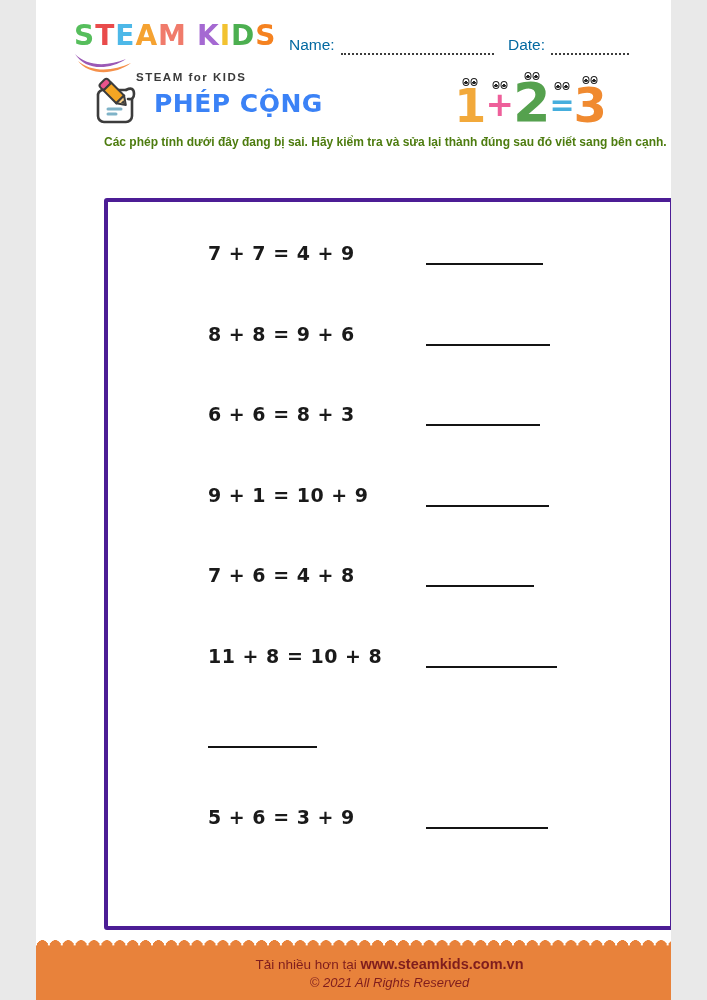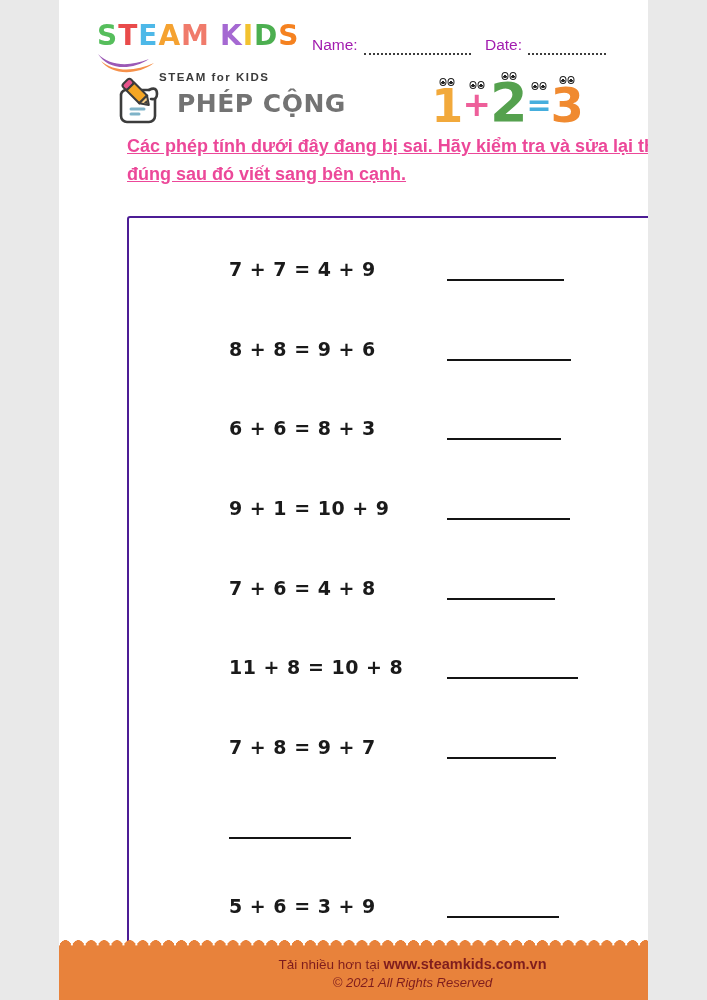--- a/index.html
+++ b/index.html
@@ -1,56 +1,56 @@
 <!DOCTYPE html>
 <html><head>
 <meta charset="utf-8">
 <style>
   * { margin:0; padding:0; box-sizing:border-box; }
   body { background:#e9e9e9; font-family:"Liberation Sans", sans-serif; }
-  .page { width:589px; height:1000px; position:relative; background:#ffffff; margin:0 auto; overflow:hidden; }
+  .page { width:635px; height:1000px; position:relative; background:#ffffff; margin:0 auto; overflow:hidden; }
 
   
   .logo { position:absolute; left:38px; top:22px; }
   .logo-letters { font-family:"DejaVu Sans", sans-serif; font-weight:bold; font-size:28px; line-height:1; letter-spacing:1px; }
   .logo-letters .w2 { margin-left:10px; }
   .lc0{color:#56BE5C;} .lc1{color:#E94B4B;} .lc2{color:#4DB8E8;} .lc3{color:#F5A231;} .lc4{color:#F07B6B;}
   .lc5{color:#A569D2;} .lc6{color:#F2C230;} .lc7{color:#4CAF50;} .lc8{color:#F58220;}
   .logo-bottom { display:flex; align-items:center; margin-top:-3px; }
   .logo-tagline { font-weight:bold; font-size:11.5px; color:#3A3A3A; letter-spacing:1.5px; margin-left:4px;margin-top:24px; }
 
   
-  .name-date { position:absolute; left:253px; top:36px; right:42px; display:flex; align-items:flex-end; font-size:15.5px; color:#a21caf; }
+  .name-date { position:absolute; left:253px; top:36px; right:42px; display:flex; align-items:flex-end; font-size:15.5px; color:#0369a1; }
   .nd-label { padding-right:6px; line-height:1.2; }
   .dotline { border-bottom:2px dotted #3c3c3c; height:14px; }
   .name-line { flex:1; margin-right:14px; }
   .date-line { width:78px; }
 
   
   .title-row { position:absolute; left:58px; top:76px; display:flex; align-items:center; }
   .title-icon { margin-right:8px; }
-  .page-title { font-family:"DejaVu Sans", sans-serif; font-weight:bold; font-size:25px; color:#737373; letter-spacing:0.5px;text-align:center; }
+  .page-title { font-family:"DejaVu Sans", sans-serif; font-weight:bold; font-size:25px; color:#3b82f6; letter-spacing:0.5px;text-align:center; }
 
   
   .mascot { position:absolute; right:64px; top:62px; display:flex; align-items:flex-end; height:64px; }
   .mchar { position:relative; font-family:"DejaVu Sans", sans-serif; font-weight:bold; line-height:0.85; }
   .mchar .eyes { position:absolute; left:50%; transform:translateX(-50%); display:flex; gap:1px; }
   .mchar .eyes i { display:block; width:7px; height:8px; border-radius:50%; border:1px solid #222;
                    background:radial-gradient(circle at 50% 62%, #222 1.6px, #fff 1.8px); }
   .m0 { font-size:46px; color:#F2A93B; }  .m0 .eyes { top:-9px; }
   .m1 { font-size:34px; color:#EE5F9A; transform:translateY(-7px); margin:0 -1px; } .m1 .eyes { top:-9px; }
   .m2 { font-size:54px; color:#55A14E; } .m2 .eyes { top:-8px; }
   .m3 { font-size:30px; color:#45AEDD; transform:translateY(-9px); margin:0 -1px; } .m3 .eyes { top:-10px; }
   .m4 { font-size:48px; color:#F08A30; } .m4 .eyes { top:-9px; }
 
   
-  .instruction { position:absolute; left:68px; top:133px; width:582px; font-weight:bold; font-size:18px; line-height:1.55; color:#ec4899;text-decoration:underline; }
+  .instruction { position:absolute; left:68px; top:133px; width:582px; font-weight:bold; font-size:12px; line-height:1.55; color:#4d7c0f; }
 
   
-  .problems-box { position:absolute; left:68px; top:198px; width:570px; height:732px; border:2px solid #4c1d95; border-radius:3px; padding-top:11px; display:flex; flex-direction:column;margin-top:18px; }
+  .problems-box { position:absolute; left:68px; top:198px; width:570px; height:732px; border:4px solid #4c1d95; border-radius:3px; padding-top:11px; display:flex; flex-direction:column; }
   .problem-row { height:80.5px; display:flex; align-items:center; padding-left:100px; }
   .problem-eq { width:218px; font-family:"DejaVu Sans", sans-serif; font-weight:bold; font-size:19px; color:#1A1A1A; letter-spacing:0.5px; }
   .answer-line { height:0; border-bottom:2.5px solid #141414; transform:translateY(11px); }
   .problem-row:nth-child(1) .answer-line { width:117px; }
   .problem-row:nth-child(2) .answer-line { width:124px; }
   .problem-row:nth-child(3) .answer-line { width:114px; }
   .problem-row:nth-child(4) .answer-line { width:123px; }
   .problem-row:nth-child(5) .answer-line { width:108px; }
   .problem-row:nth-child(6) .answer-line { width:131px; }
   .problem-row:nth-child(7) .answer-line { width:109px; }
@@ -152,24 +152,20 @@
     </div>
     <div class="problem-row">
       <span class="problem-eq">7 + 6 = 4 + 8</span>
       <span class="answer-line"></span>
     </div>
     <div class="problem-row">
       <span class="problem-eq">11 + 8 = 10 + 8</span>
       <span class="answer-line"></span>
     </div>
     <div class="problem-row">
-      <span class="problem-eq">7 + 8 = 9 + 7</span>
-      <span class="answer-line"></span>
-    </div>
-    <div class="problem-row">
       <span class="answer-line"></span>
     </div>
     <div class="problem-row">
       <span class="problem-eq">5 + 6 = 3 + 9</span>
       <span class="answer-line"></span>
     </div>
   </div>
 
   <div class="footer">
     <div class="scallops"></div>

